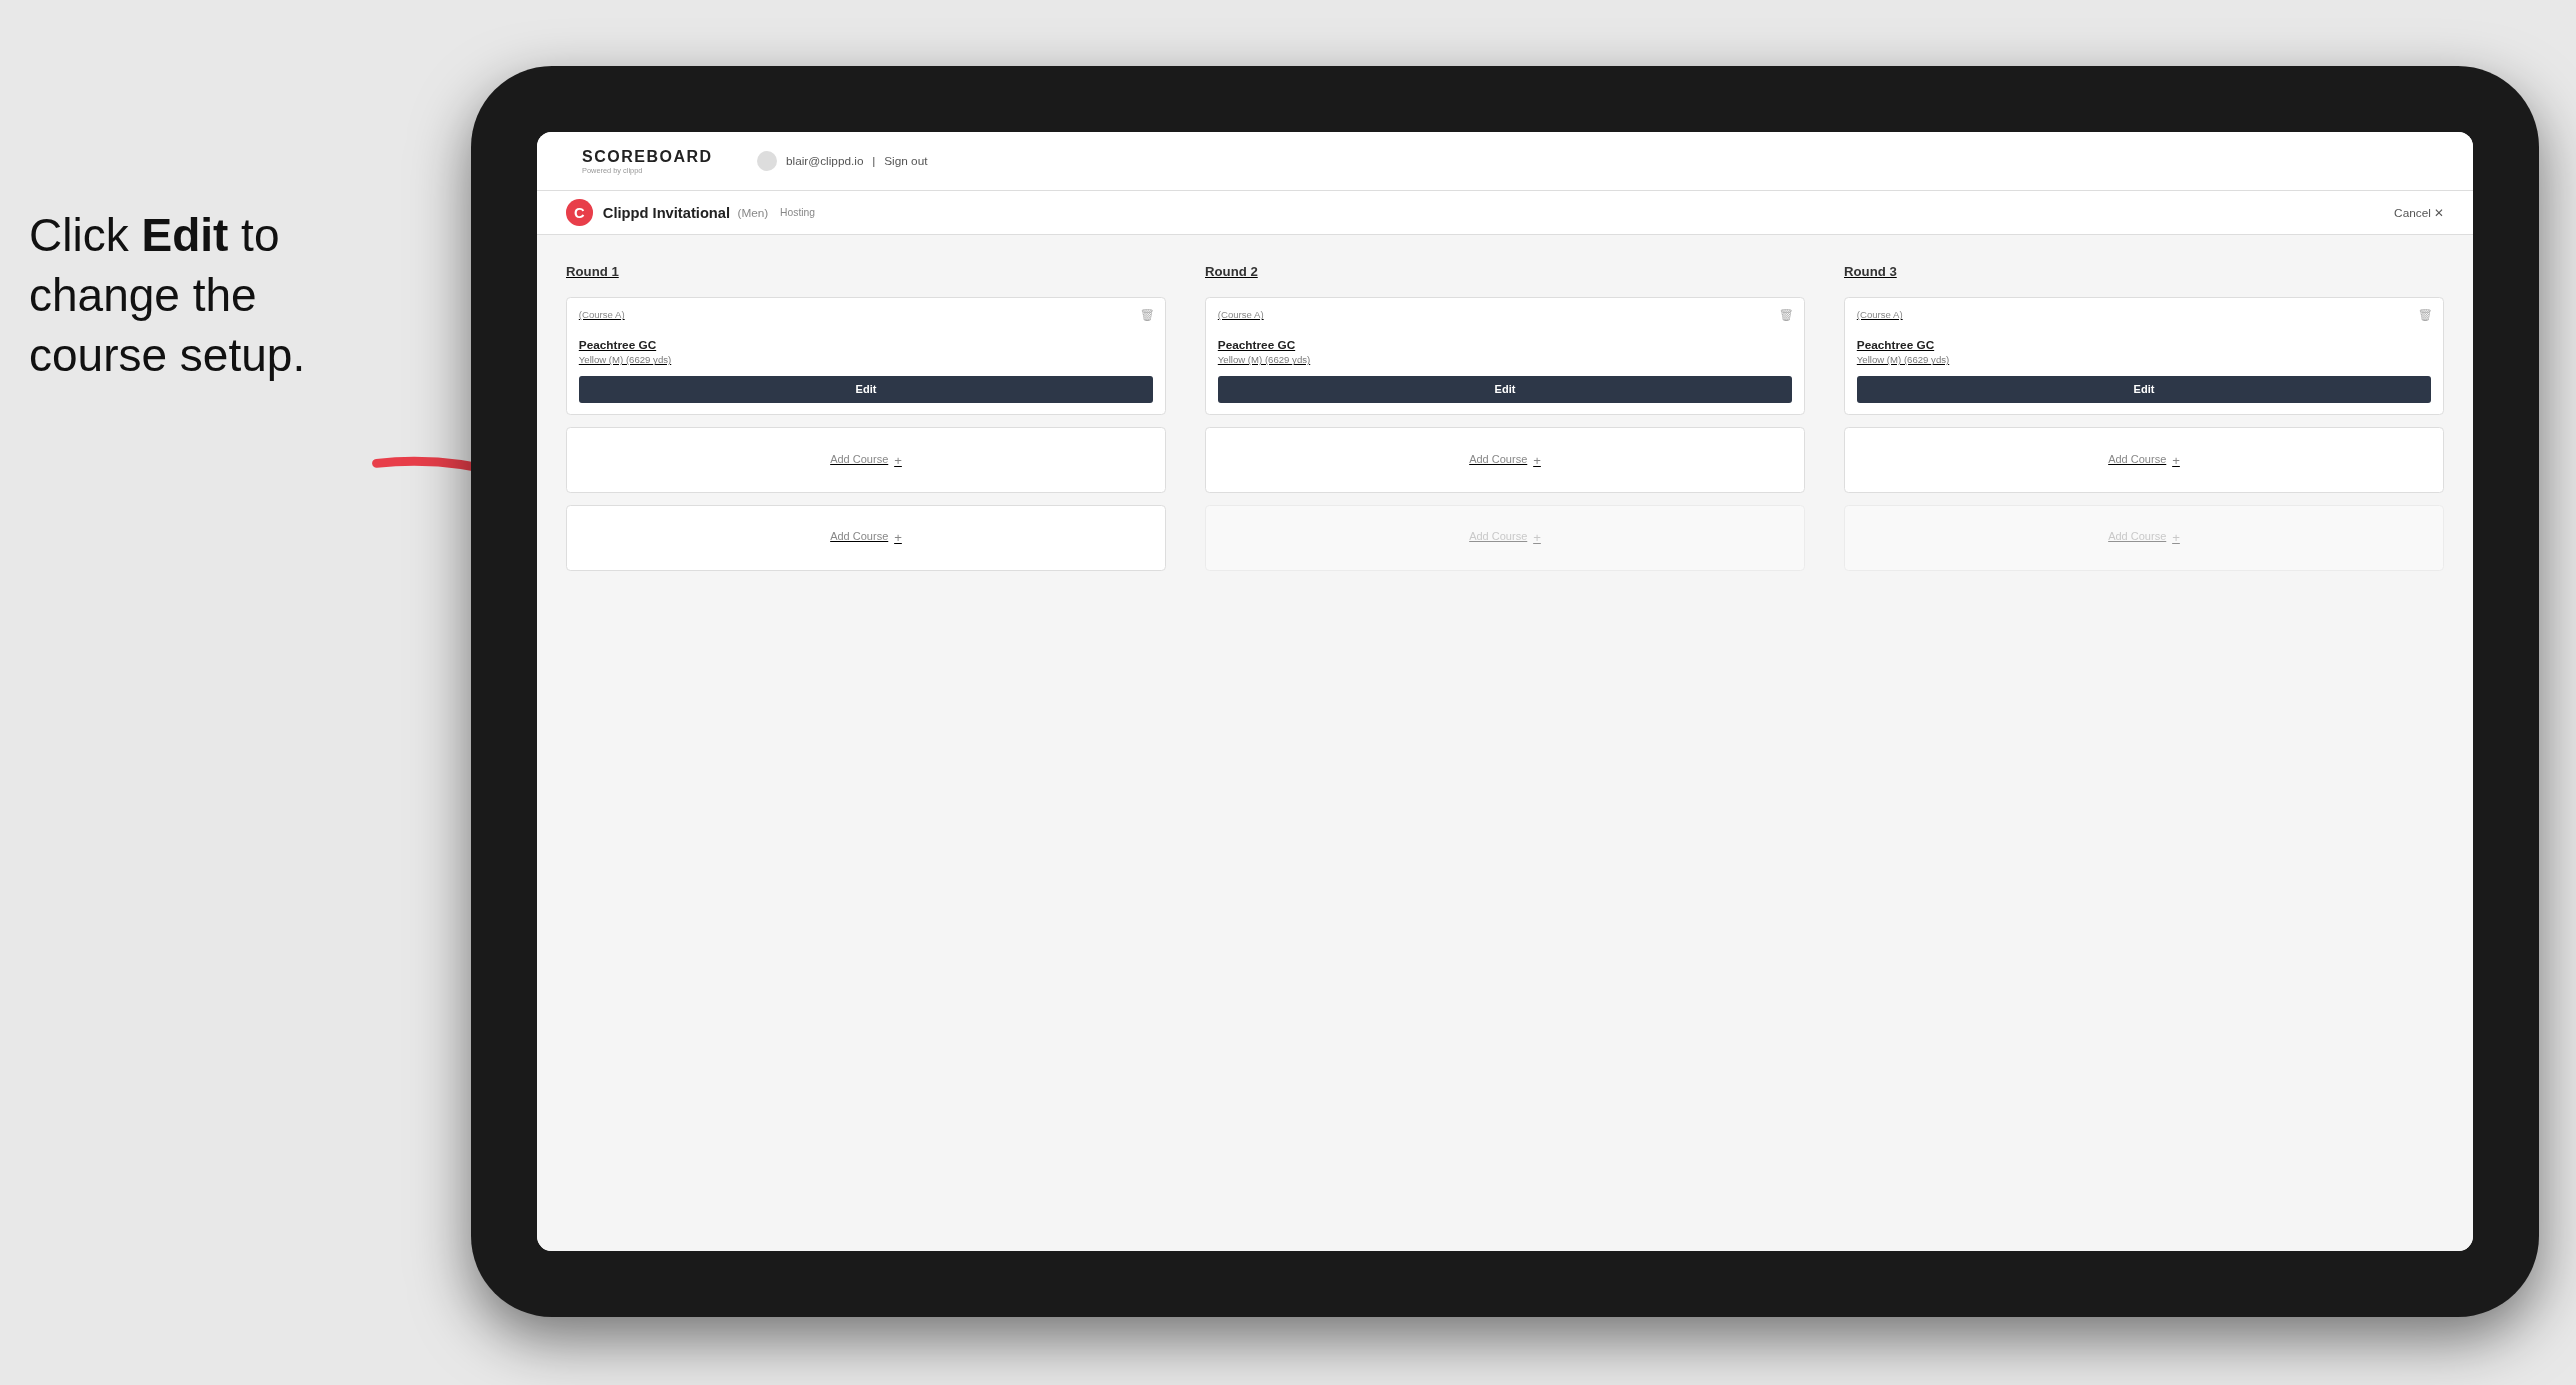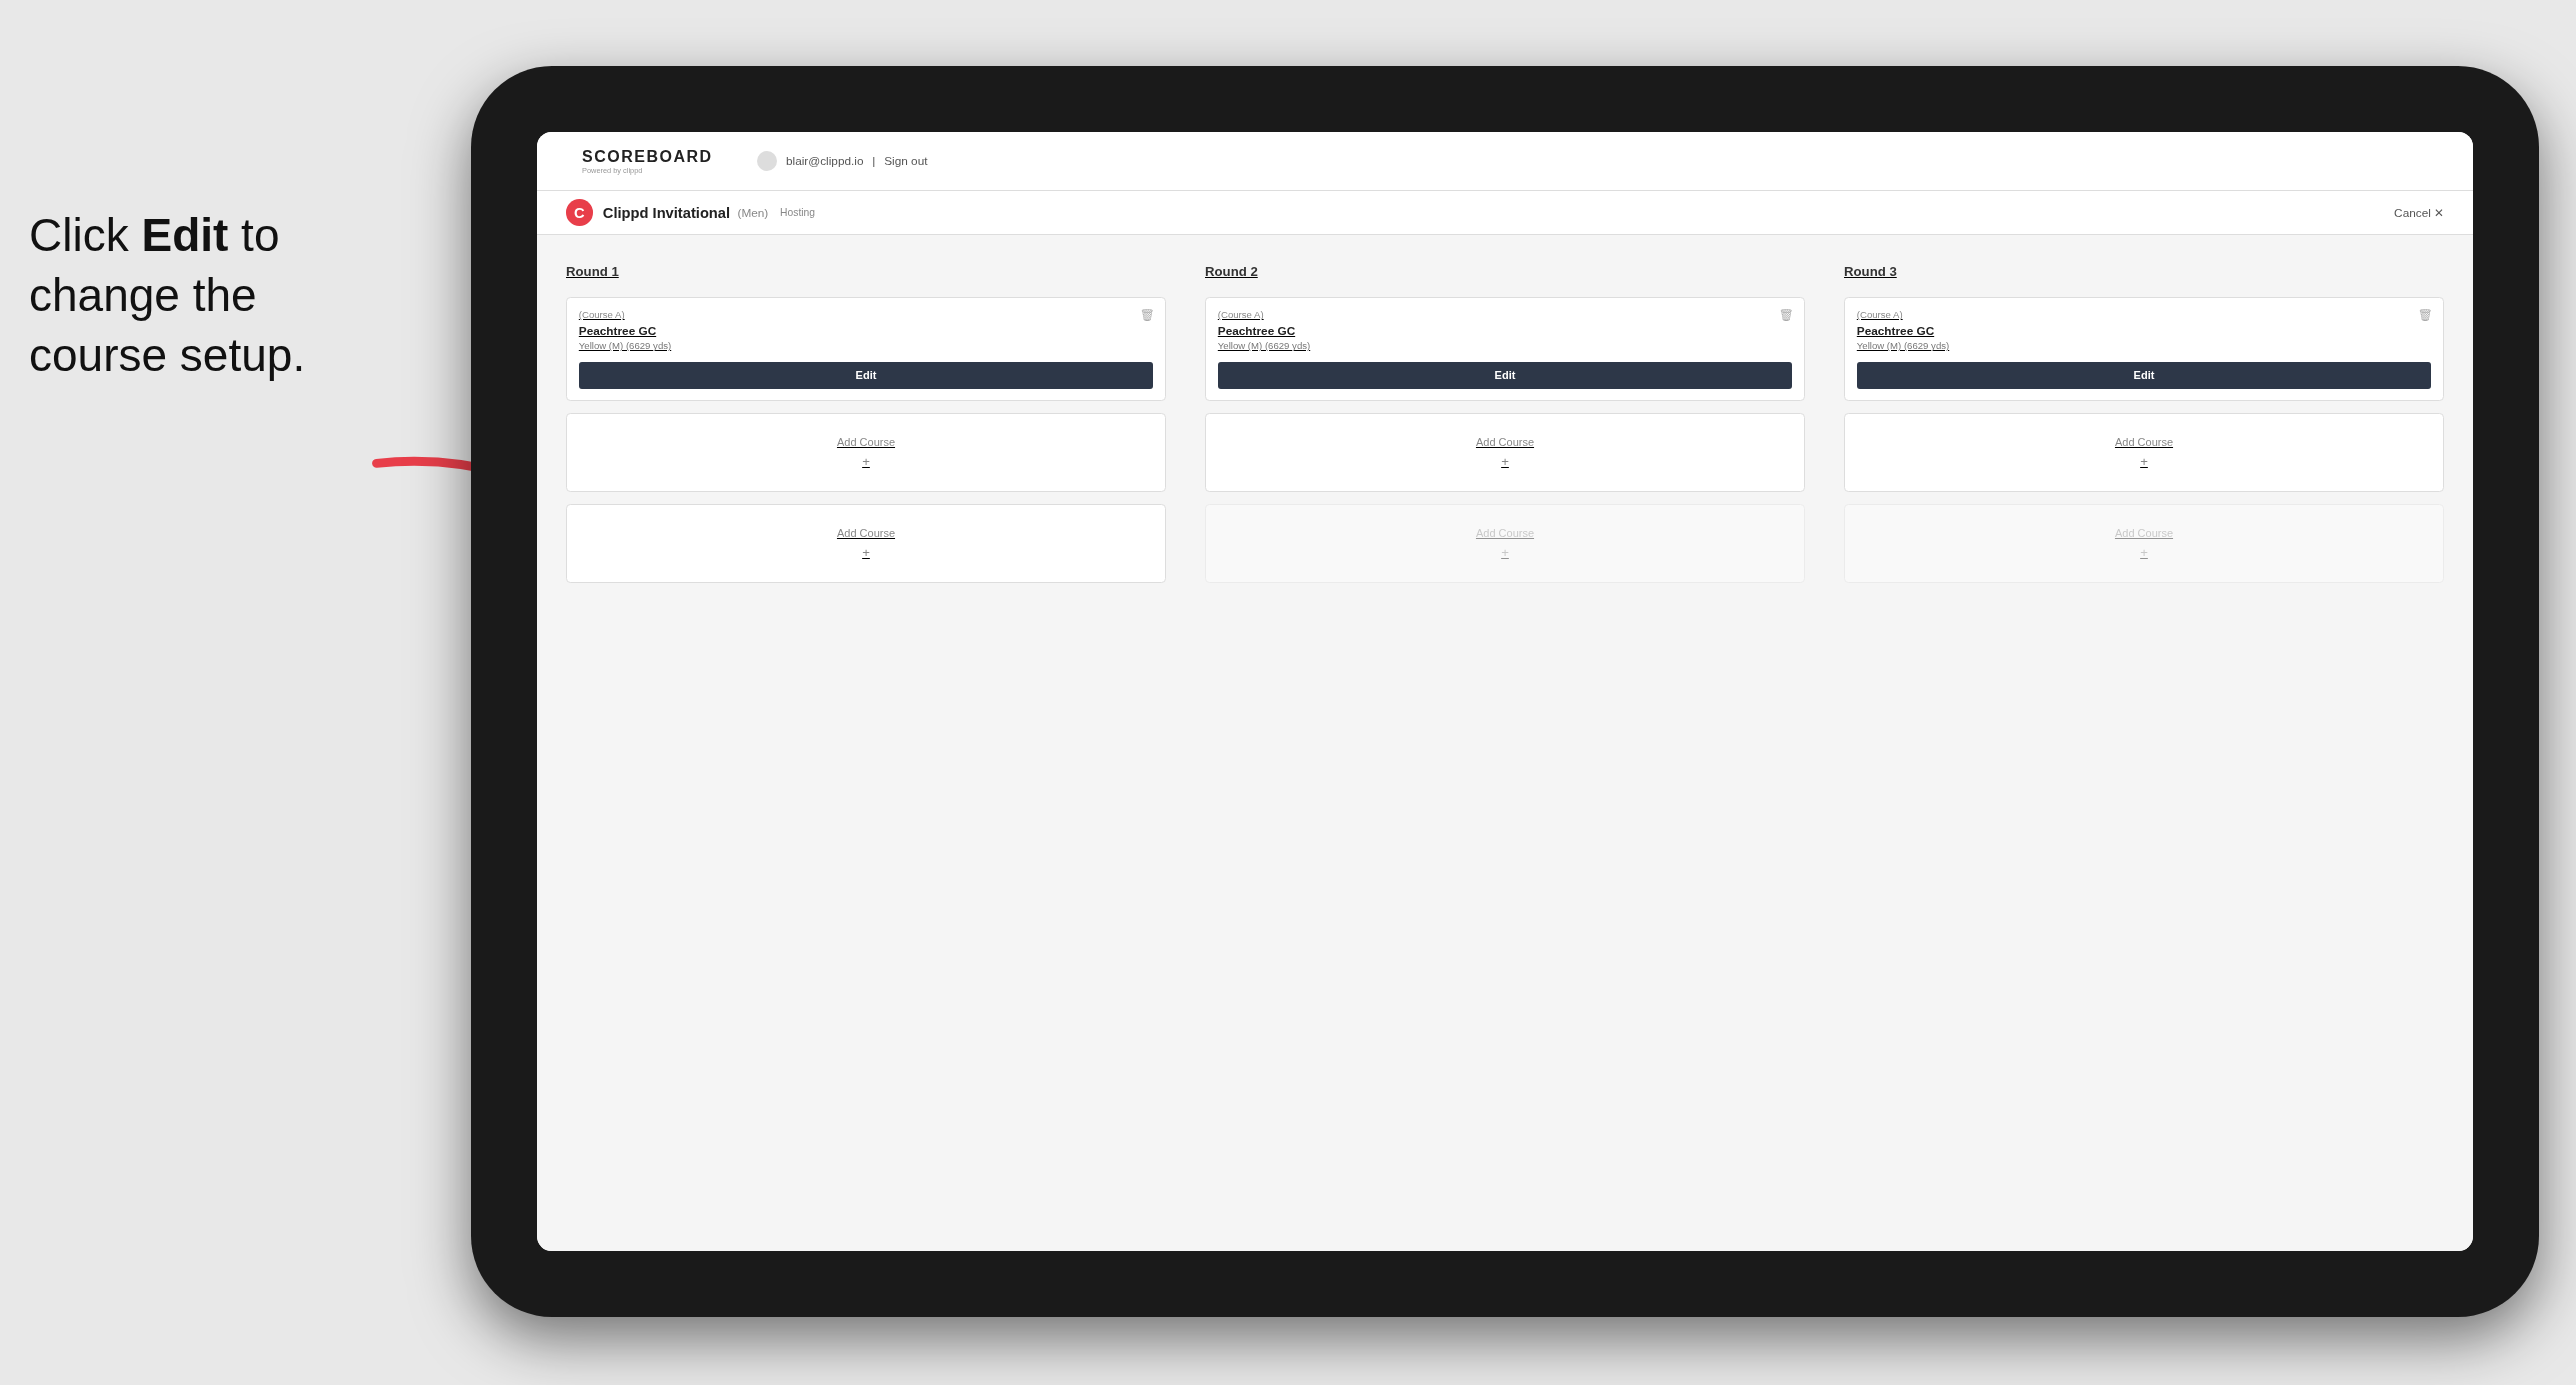--- a/index.html
+++ b/index.html
@@ -222,21 +222,21 @@
     .course-card {
       background: #fff;
       border: 0.7px solid #ddd;
       border-radius: 4.4px;
       padding: 11.8px;
       position: relative;
     }
     .course-label {
       font-size: 9.6px;
       color: #888;
-      margin-bottom: 4px;
+      margin-bottom: 18px;
     }
     .course-name {
       font-size: 11.8px;
       font-weight: 700;
       color: #222;
       margin-bottom: 2px;
     }
     .course-details {
       font-size: 9.6px;
       color: #777;
@@ -281,23 +281,21 @@
       min-height: 66px;
     }
     .add-course-card.disabled {
       opacity: 0.4;
       cursor: default;
     }
     .add-course-text {
       font-size: 11px;
       color: #888;
       display: flex;
-      align-items: center;
       gap: 5.9px;
-      flex-direction: column;
     }
     .plus-icon {
       font-size: 13.2px;
       color: #888;
     }
   </style>
 </head>
 <body>
 
 <div class="instruction-text">

